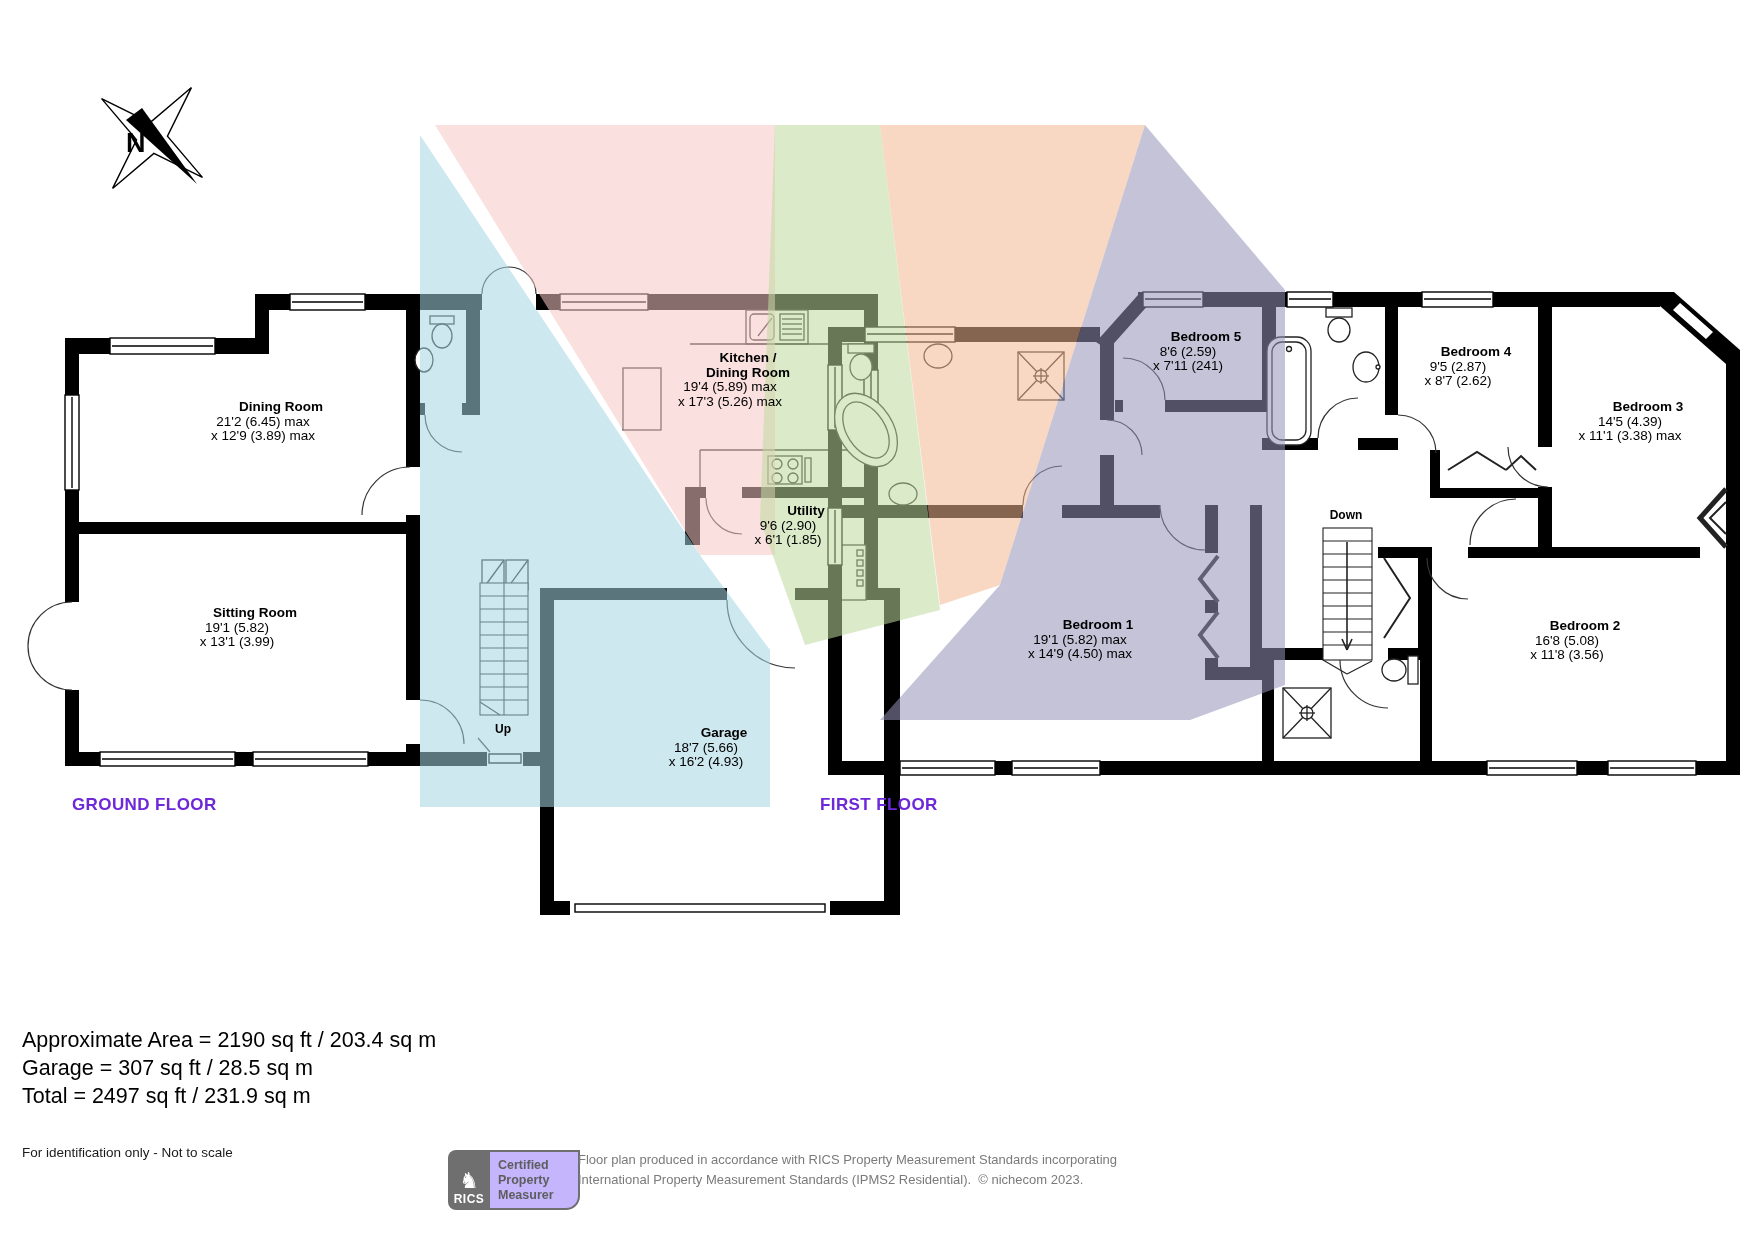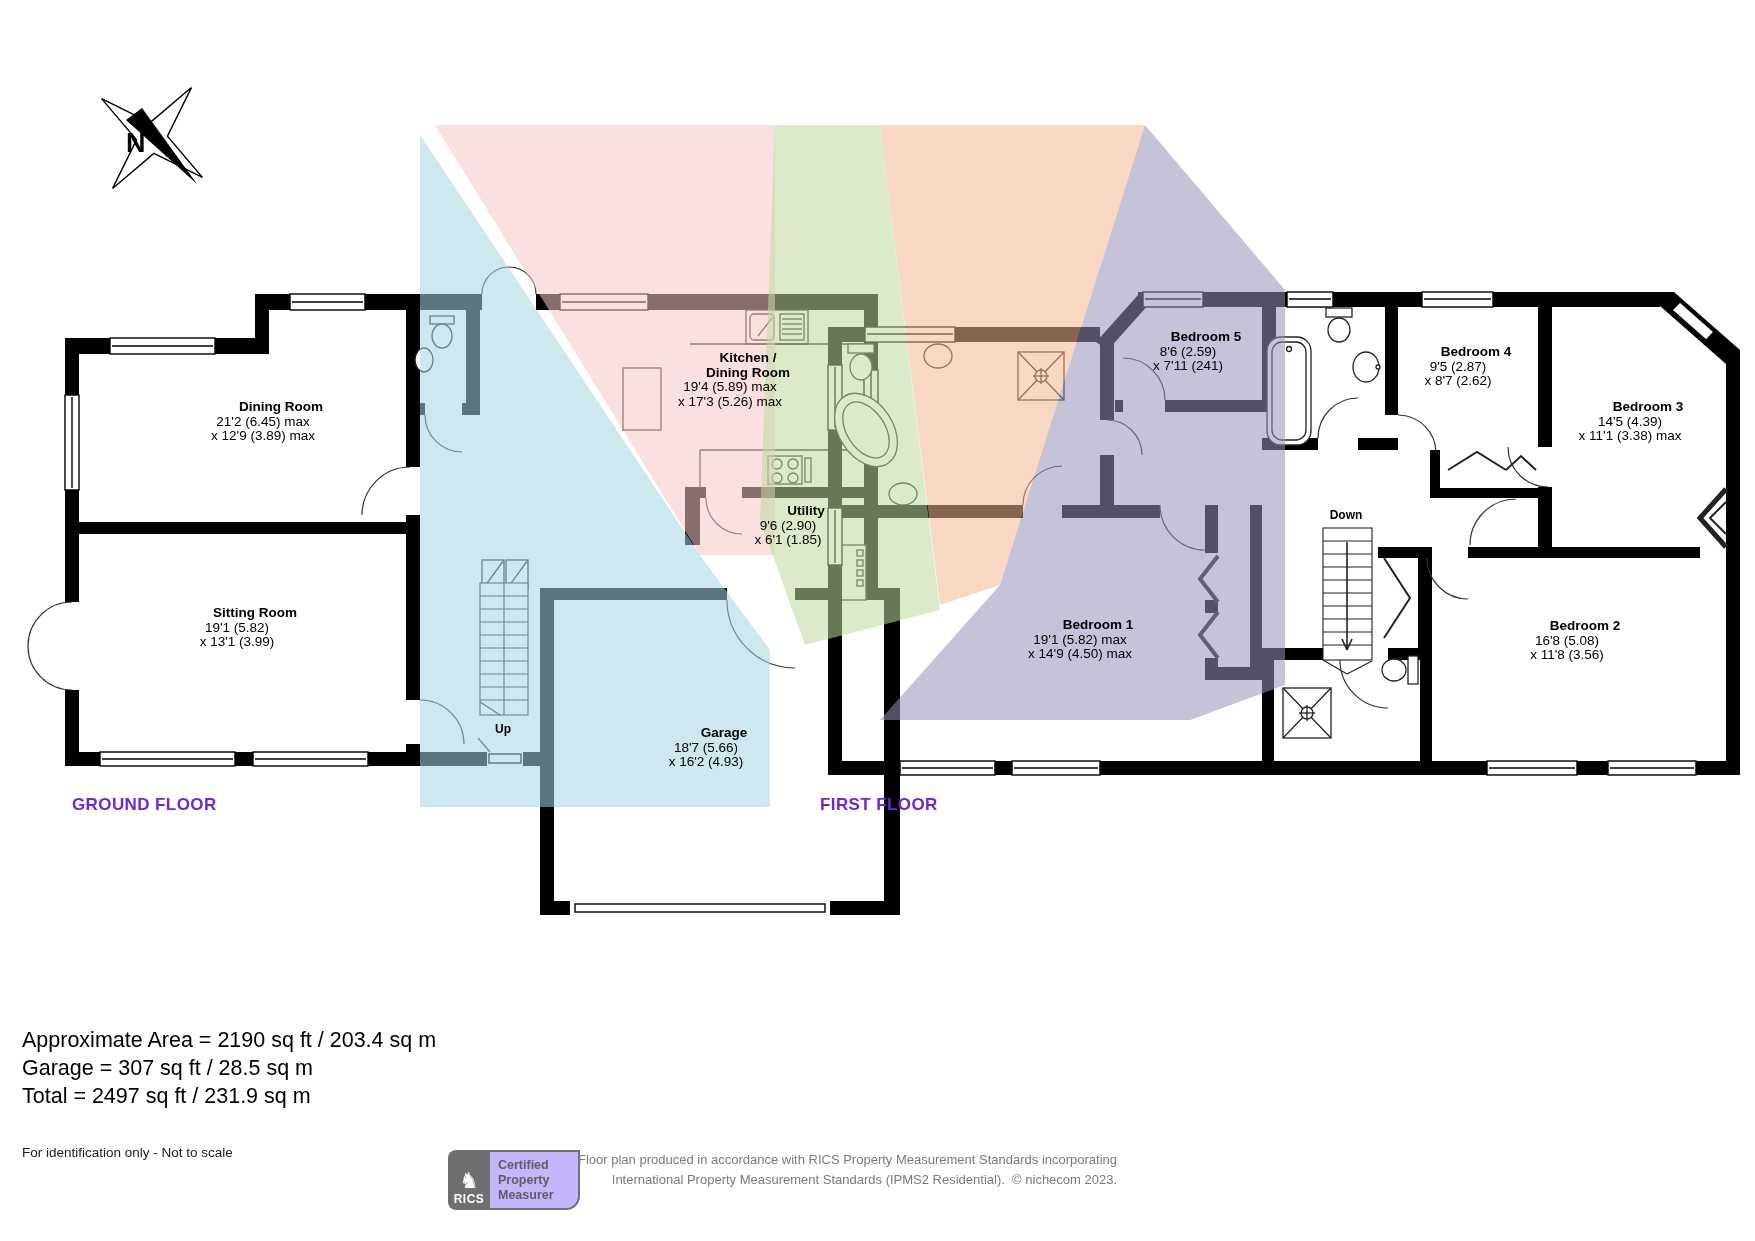--- a/index.html
+++ b/index.html
@@ -17,21 +17,21 @@
   .area-lines{position:absolute;left:22px;top:1026px;z-index:3;font-size:21.5px;line-height:28px;color:#000;}
   .disclaimer{position:absolute;left:22px;top:1145px;z-index:3;font-size:13.5px;color:#1a1a1a;}
   .rics-badge{position:absolute;left:448px;top:1150px;z-index:3;display:flex;height:60px;}
   .rics-left{width:42px;background:#6f6f6f;border-radius:8px 0 0 8px;color:#fff;display:flex;
              flex-direction:column;align-items:center;justify-content:flex-end;padding-bottom:4px;}
   .rics-left .glyph{font-size:22px;line-height:22px;}
   .rics-left .brand{font-size:12px;font-weight:bold;letter-spacing:.5px;}
   .rics-right{width:80px;border:2px solid #6f6f6f;border-left:none;border-radius:0 0 14px 0;background:#c4b5fd;
               display:flex;flex-direction:column;justify-content:center;padding-left:8px;}
   .rics-right div{font-size:12.5px;font-weight:bold;color:#5e5e5e;line-height:15px;}
-  .fine-print{position:absolute;left:578px;top:1150px;z-index:3;font-size:13px;line-height:19.5px;color:#7a7a7a;text-align:right;}
+  .fine-print{position:absolute;left:578px;top:1150px;z-index:3;font-size:13px;line-height:19.5px;color:#7a7a7a;}
 </style>
 </head>
 <body>
 
 <div id="canvas">
 
   <svg id="plan-svg" width="1755" height="1241" viewBox="0 0 1755 1241" xmlns="http://www.w3.org/2000/svg">
 
     <g>
       <g transform="translate(152,138)">

